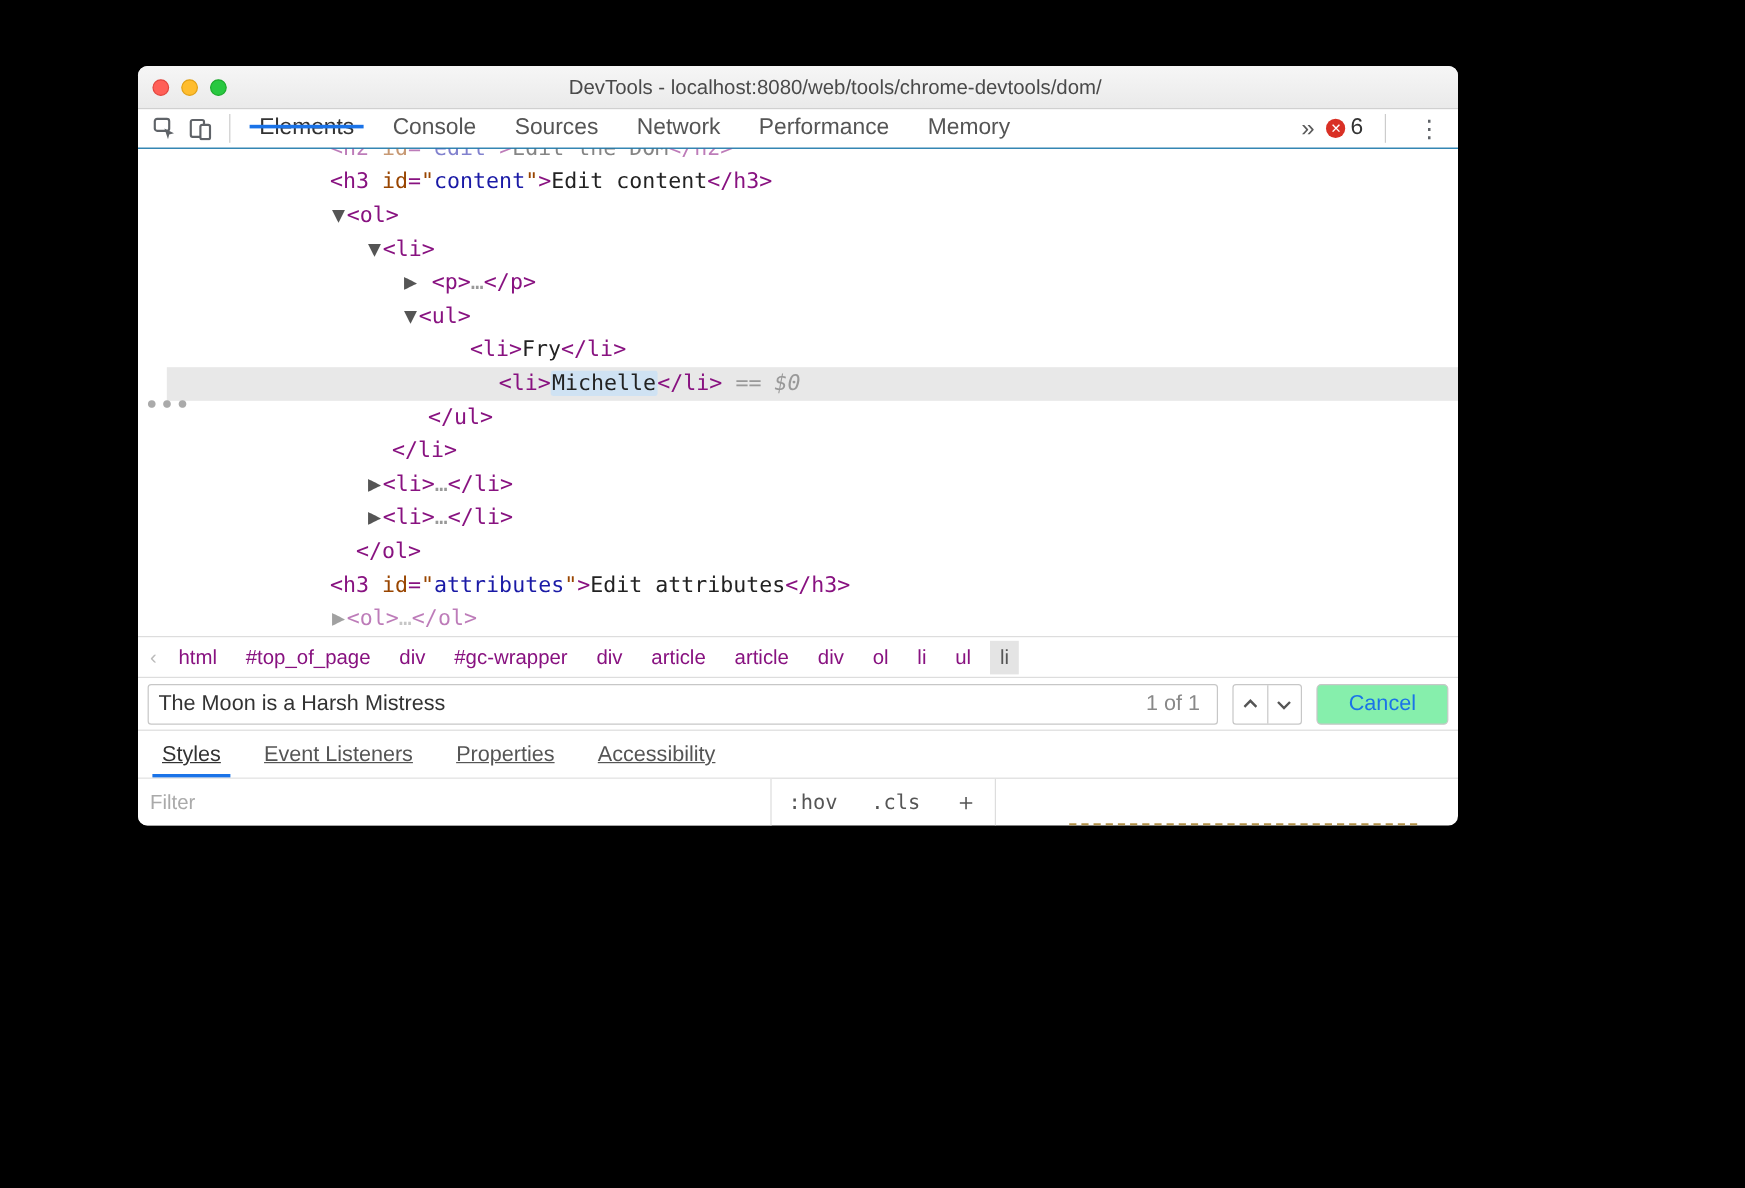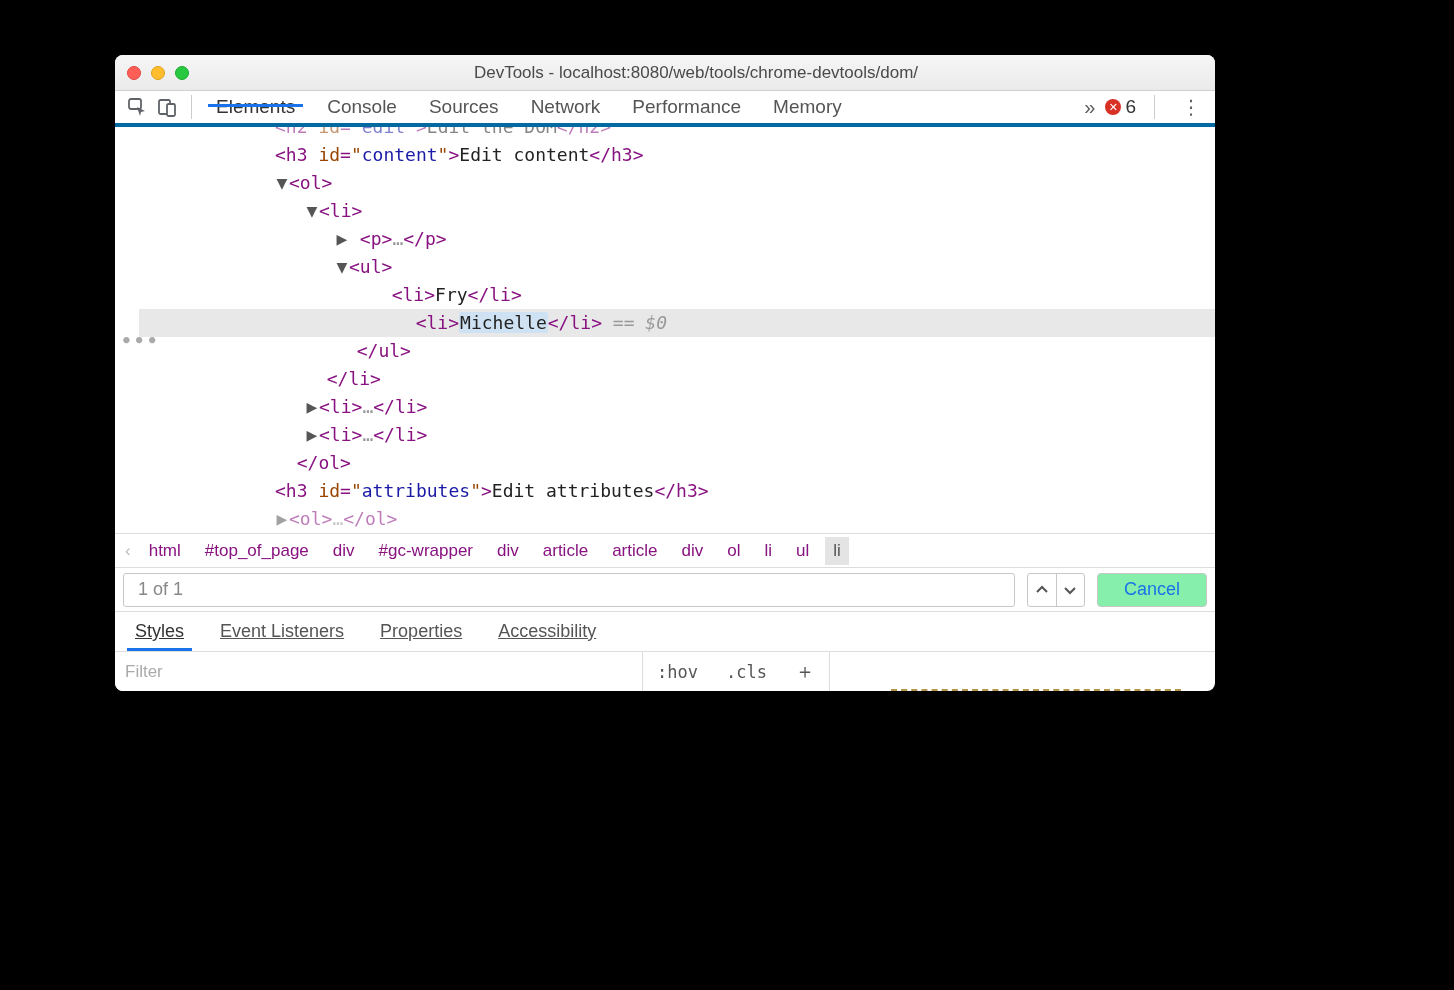--- a/index.html
+++ b/index.html
@@ -38,21 +38,21 @@
     text-align: center;
     color: #4a4a4a;
     font-size: 17px;
     font-weight: 400;
     white-space: nowrap;
     overflow: hidden;
   }
 
   .toolbar {
     height: 24px;
-    border-bottom: 4px solid #0369a1;
+    border-bottom: 1px solid #0369a1;
     display: flex;
     align-items: center;
     padding: 16px 6px;
     font-size: 19px;
     color: #333;
   }
   .tool-icons { display: flex; align-items: center; gap: 10px; padding: 0 6px; }
   .tool-sep { width: 1px; height: 24px; background: #ccc; margin: 0 8px; }
   .tabs { display: flex; align-items: stretch; height: 100%; }
   .tab { padding: 0 16px; display:flex; align-items:center; color:#555; cursor:pointer; position:relative; }
@@ -262,20 +262,21 @@
     <span class="crumb">article</span>
     <span class="crumb">div</span>
     <span class="crumb">ol</span>
     <span class="crumb">li</span>
     <span class="crumb">ul</span>
     <span class="crumb sel">li</span>
   </div>
 
   <div class="searchbar">
     <div class="searchbox">
+      <input type="text" value="The Moon is a Harsh Mistress" style="">
       <span class="search-count">1 of 1</span>
     </div>
     <div class="stepper">
       <div class="step-btn">
         <svg width="12" height="12" viewBox="0 0 12 12">
             <path d="M1 8 L6 3 L11 8" fill="none" stroke="#555" stroke-width="2"></path>
           </svg>
       </div>
       <div class="step-btn">
         <svg width="12" height="12" viewBox="0 0 12 12">

